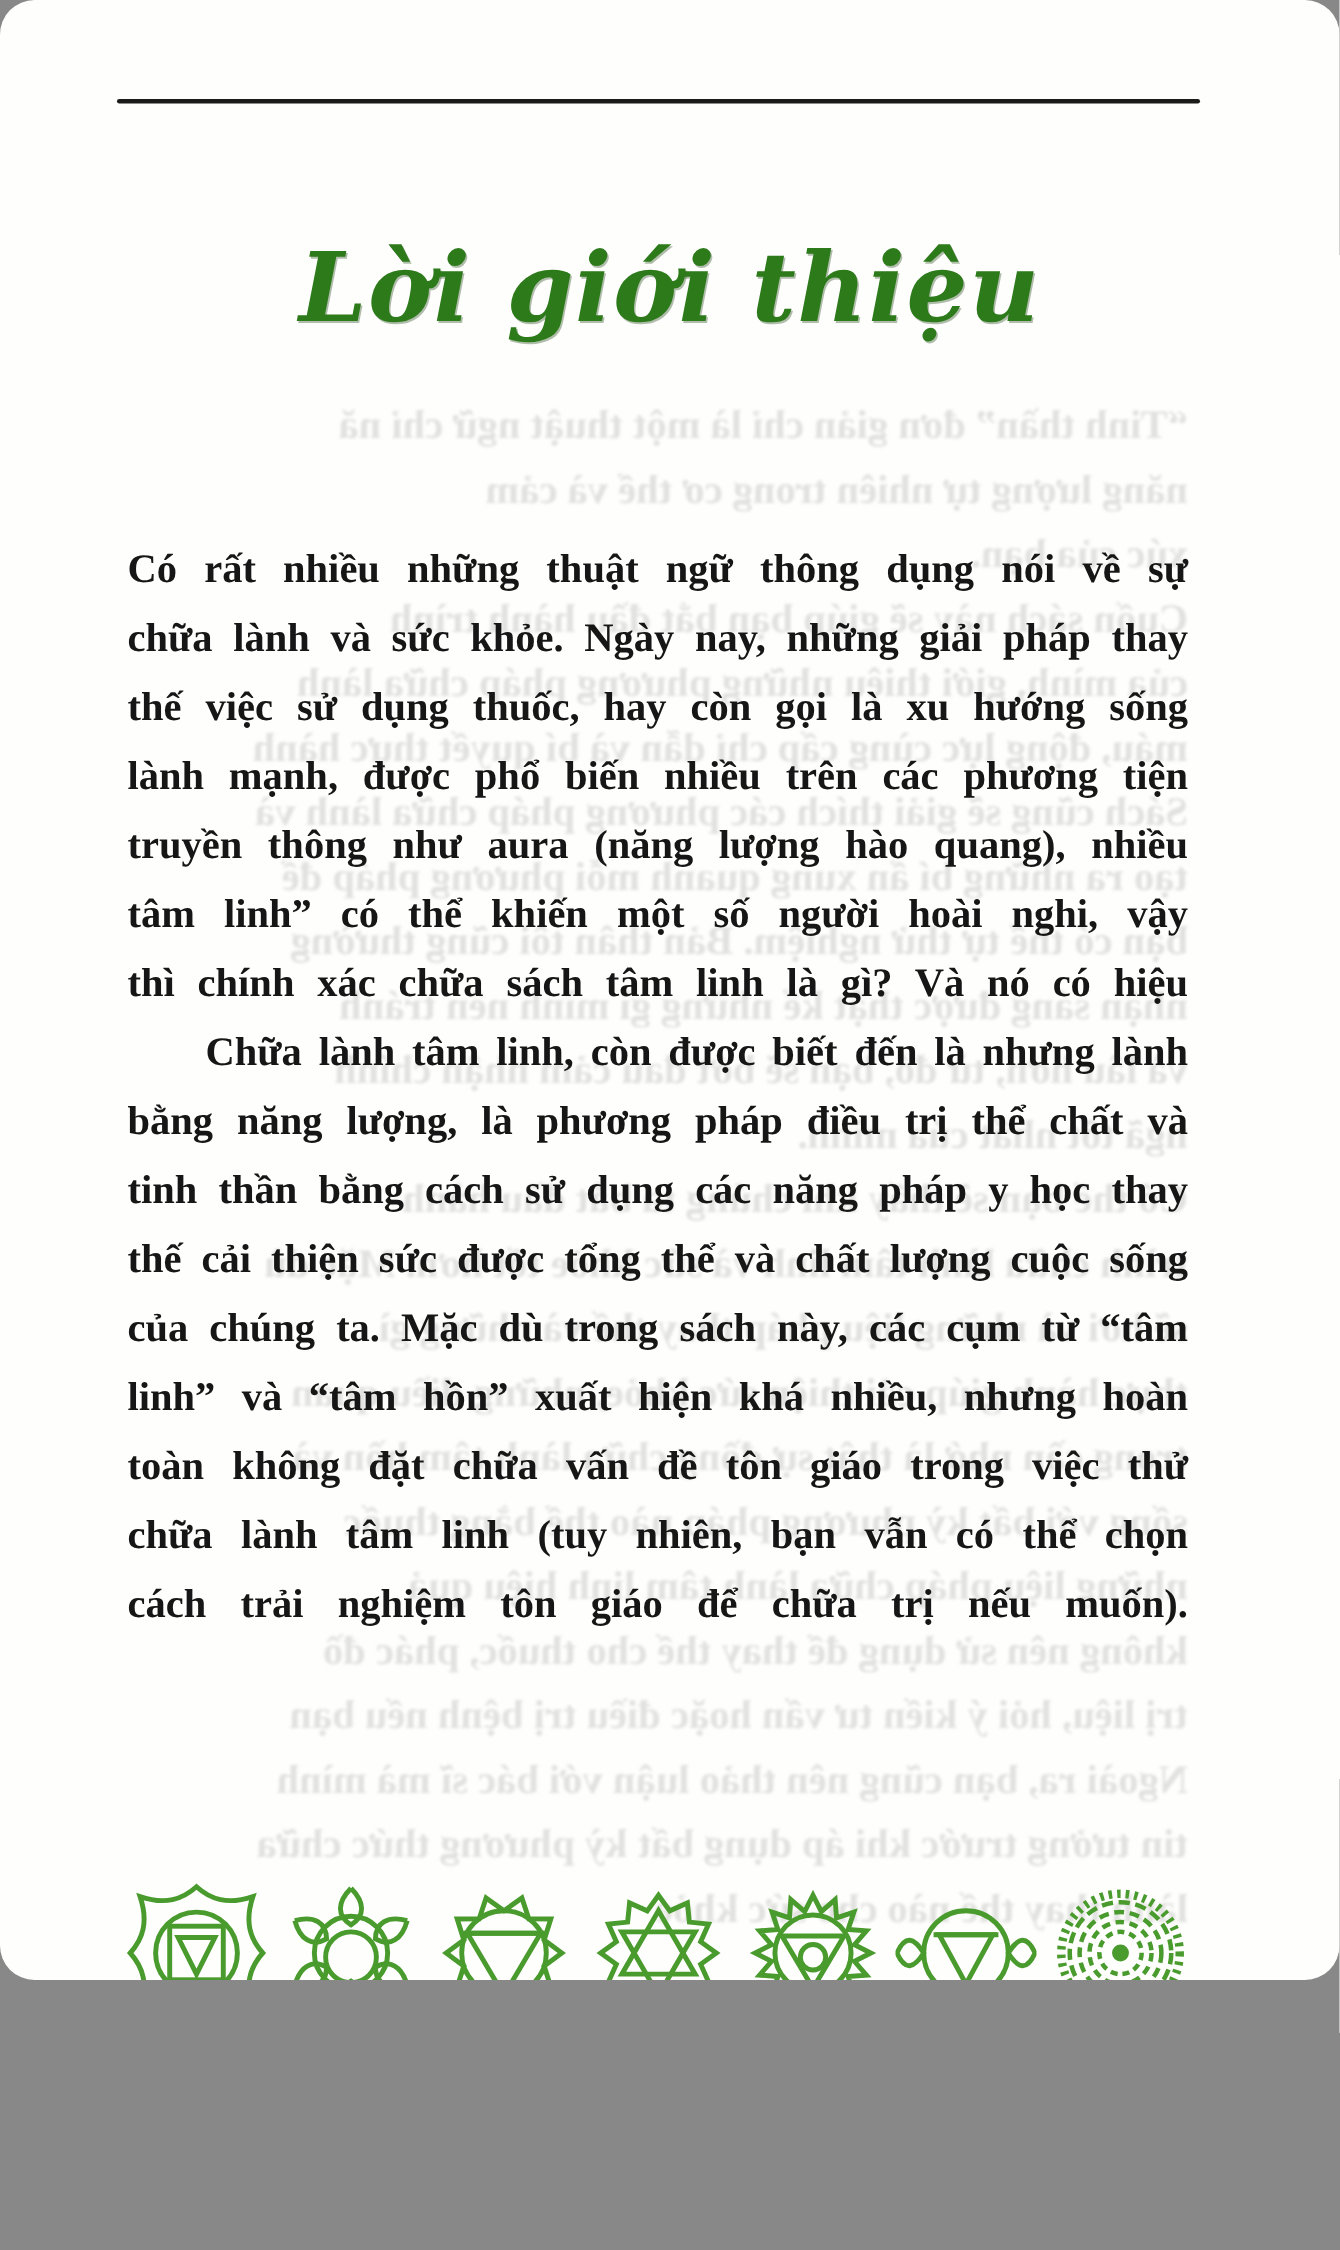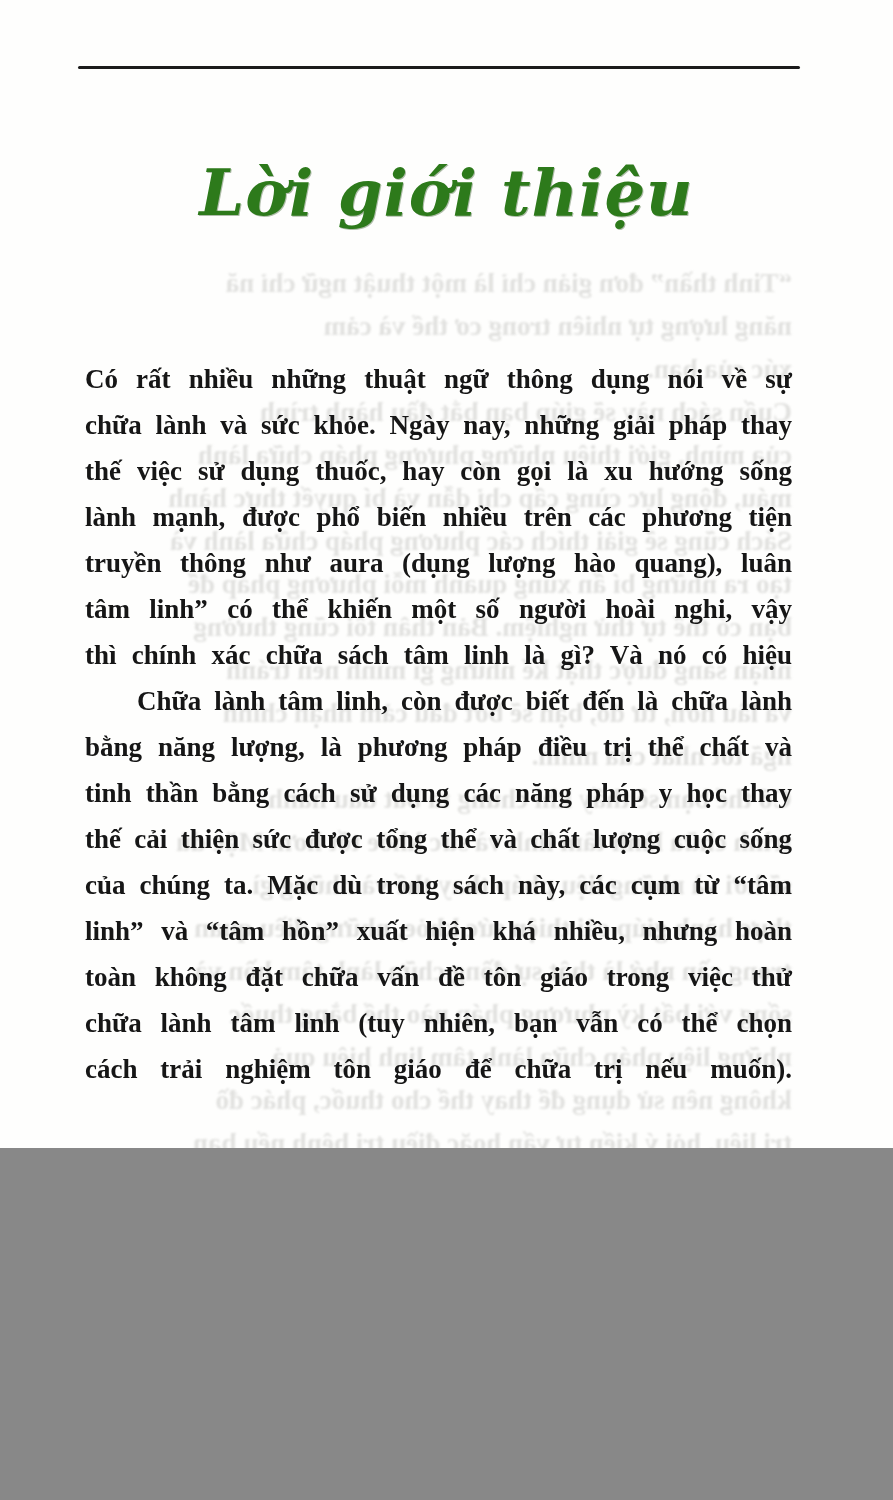--- a/index.html
+++ b/index.html
@@ -7,24 +7,25 @@
     --chakra-green:#4a9b2d;
     --text-black:#161616;
     --rule-black:#1b1b1b;
     --ghost-gray:#c9c9c6;
     --paper:#fefefd;
   }
   html,body{margin:0;padding:0;}
   body{background:#888;font-family:"Liberation Serif",serif;}
   .page{
     position:relative;
-    width:893px;height:1148px;
+    width:893px;height:1320px;
     margin:0 auto;
     background:var(--paper);
     overflow:hidden;
+    border-radius:23px;
   }
   .top-rule{
     position:absolute;left:78px;top:66px;width:722px;height:3px;
     background:var(--rule-black);border-radius:2px;
   }
   .page-title{
     position:absolute;left:0;top:138px;width:100%;
     text-align:center;
     font-family:"DejaVu Serif",serif;
     font-style:italic;font-weight:bold;
@@ -121,24 +122,24 @@
       <div class="ghost-line" style="top: 1171px;">Ngoài ra, bạn cũng nên thảo luận với bác sĩ mà mình</div>
       <div class="ghost-line" style="top: 1214px;">tin tưởng trước khi áp dụng bất kỳ phương thức chữa</div>
       <div class="ghost-line" style="top: 1257px;">lành thay thế nào cho sức khỏe</div>
     </div>
 
   <div class="body-text">
       <div class="t-line">Có rất nhiều những thuật ngữ thông dụng nói về sự</div>
       <div class="t-line">chữa lành và sức khỏe. Ngày nay, những giải pháp thay</div>
       <div class="t-line">thế việc sử dụng thuốc, hay còn gọi là xu hướng sống</div>
       <div class="t-line">lành mạnh, được phổ biến nhiều trên các phương tiện</div>
-      <div class="t-line">truyền thông như  aura (dụng lượng hào quang), luân</div>
+      <div class="t-line">truyền thông như  aura (năng lượng hào quang), nhiều</div>
       <div class="t-line">tâm linh” có thể khiến một số người hoài nghi, vậy</div>
       <div class="t-line">thì chính xác chữa sách tâm linh là gì? Và nó có hiệu</div>
-      <div class="t-line indent">Chữa lành tâm linh, còn được biết đến là chữa lành</div>
+      <div class="t-line indent">Chữa lành tâm linh, còn được biết đến là nhưng lành</div>
       <div class="t-line">bằng năng lượng, là phương pháp điều trị thể chất và</div>
       <div class="t-line">tinh thần bằng cách sử dụng các năng pháp y học thay</div>
       <div class="t-line">thế cải thiện sức được tổng thể và chất lượng cuộc sống</div>
       <div class="t-line">của chúng ta. Mặc dù trong sách này, các cụm từ “tâm</div>
       <div class="t-line">linh” và “tâm hồn” xuất hiện khá nhiều, nhưng hoàn</div>
       <div class="t-line">toàn không đặt chữa vấn đề tôn giáo trong việc thử</div>
       <div class="t-line">chữa lành tâm linh (tuy nhiên, bạn vẫn có thể chọn</div>
       <div class="t-line">cách trải nghiệm tôn giáo để chữa trị nếu muốn).</div>
     </div>
 

